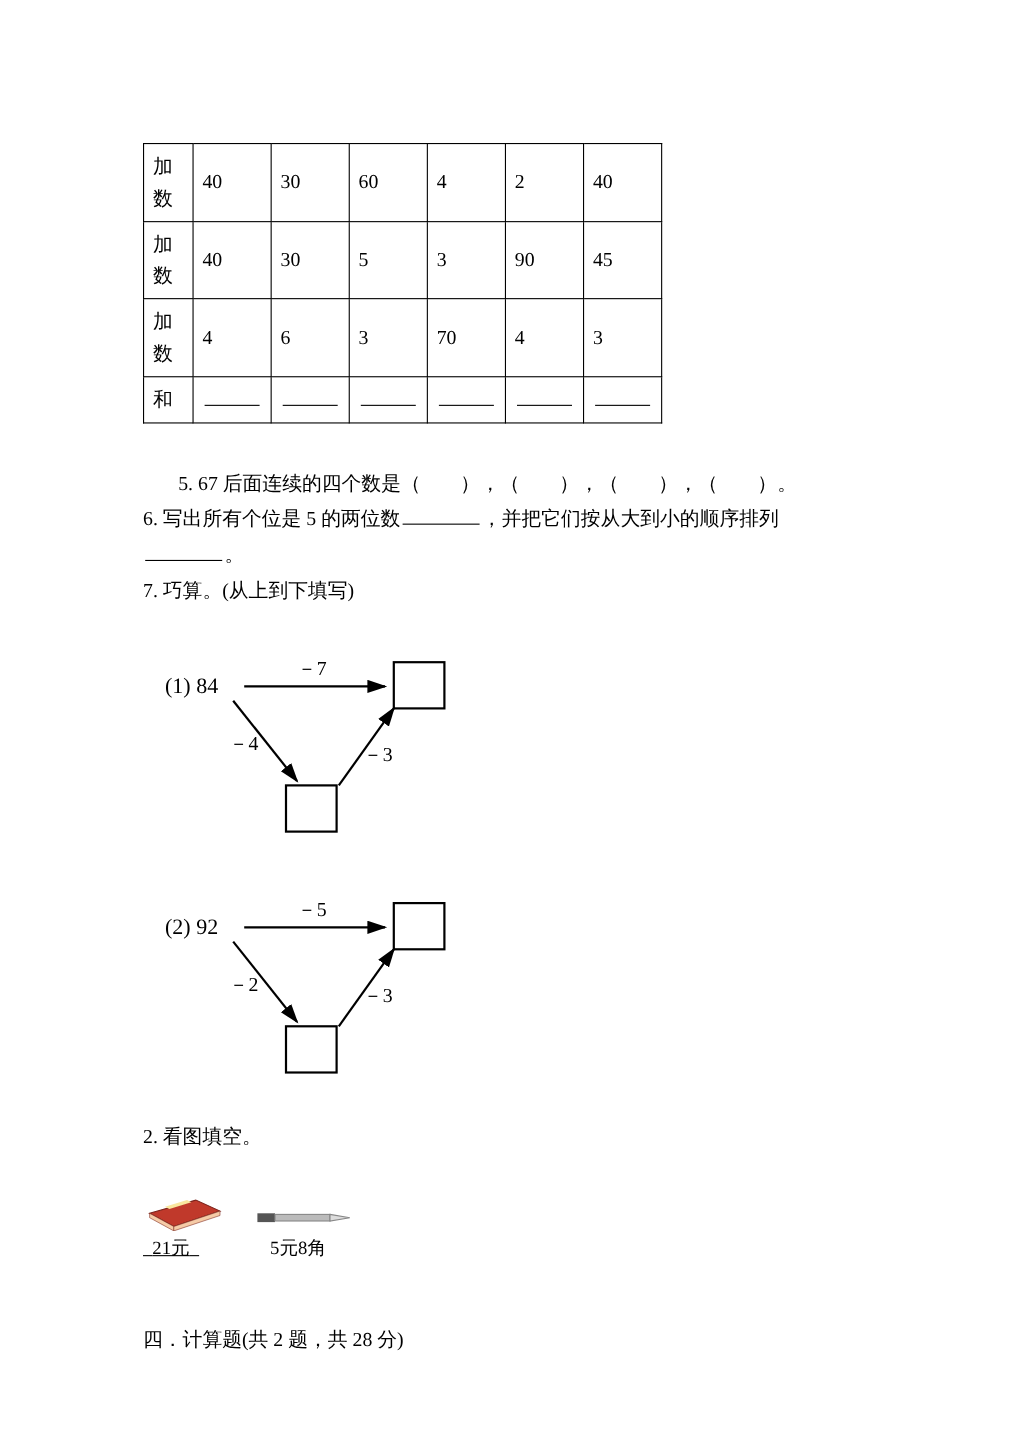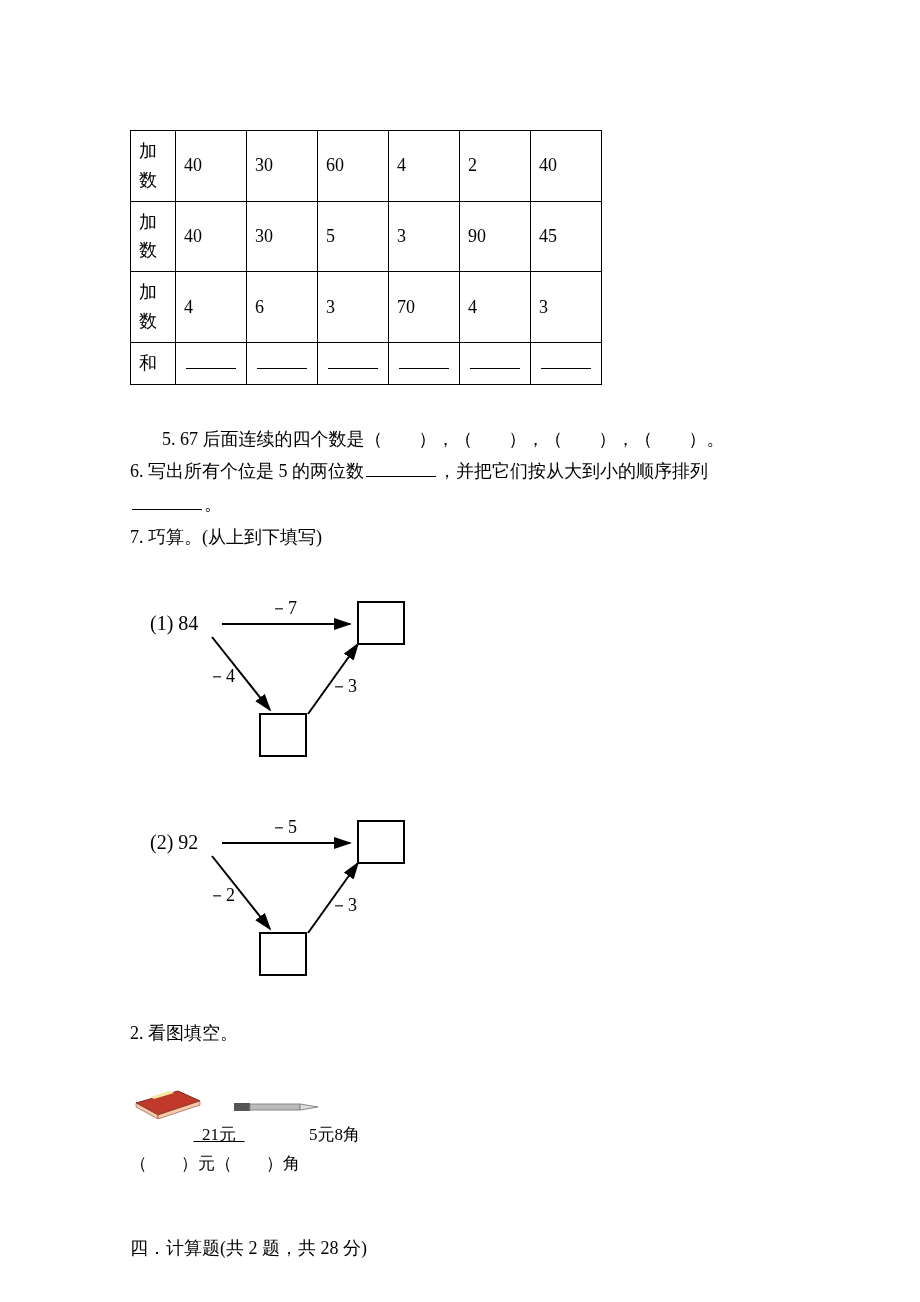--- a/index.html
+++ b/index.html
@@ -69,21 +69,20 @@
       position: relative;
     }
     .pen-icon {
       width: 90px;
       height: 24px;
       position: relative;
     }
     .labels-row {
       display: flex;
       font-size: 17px;
-      justify-content: flex-end;
     }
     .labels-row .a { width: 90px; text-decoration: underline; }
     .labels-row .b { }
     .paren-row {
       font-size: 17px;
       padding-top: 2px;
     }
   </style>
 </head>
 <body>
@@ -196,17 +195,16 @@
           <rect x="2" y="8" width="16" height="8" fill="#555"></rect>
           <rect x="18" y="9" width="50" height="6" fill="#bbb" stroke="#888"></rect>
           <polygon points="68,9 86,12 68,15" fill="#ddd" stroke="#888"></polygon>
         </svg>
       </div>
     </div>
     <div class="labels-row">
       <span class="a">&nbsp;&nbsp;<span>21元</span>&nbsp;&nbsp;</span>
       <span class="b">&nbsp;&nbsp;&nbsp;&nbsp;&nbsp;&nbsp;<span>5元8角</span></span>
     </div>
-    <div class="paren-row">（　　）元（　　）角</div>
   </div>
 </div>
 
 <p class="section-title">四．计算题(共 2 题，共 28 分)</p>
 
 </body></html>

